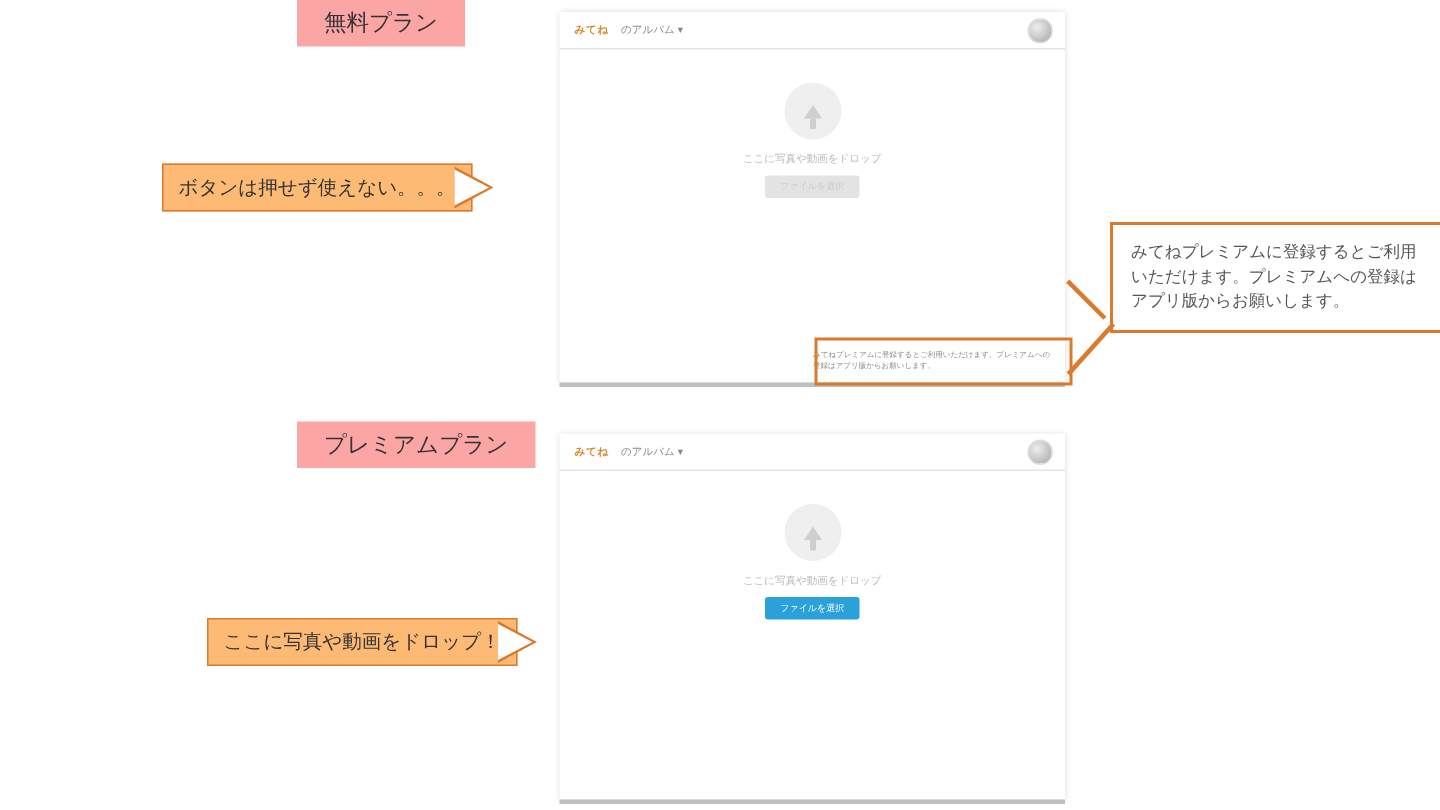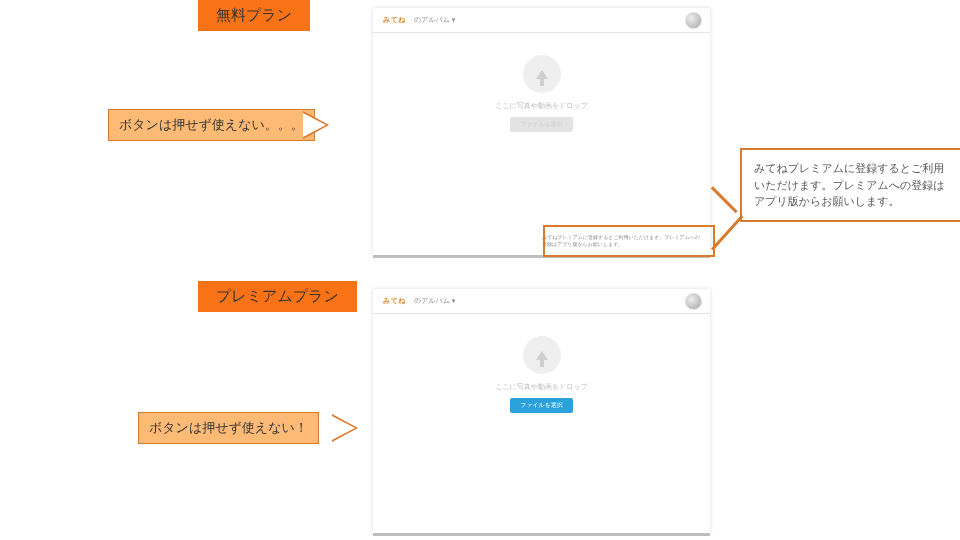--- a/index.html
+++ b/index.html
@@ -11,21 +11,21 @@
     font-family: "Hiragino Kaku Gothic Pro", "Meiryo", sans-serif;
     font-size: 12px;
     color: #333;
     position: relative;
     overflow: hidden;
   }
 
   
   .tag {
     position: absolute;
-    background: #f97316;
+    background: #fca5a5;
     color: #333;
     padding: 6px 18px;
     font-size: 15px;
     white-space: nowrap;
   }
 
   .annot {
     position: absolute;
     border: 1.5px solid #d97a2d;
     background: #fdba74;
@@ -230,14 +230,14 @@
   </div>
   <div class="dropzone">
     <div class="upload-circle">
       <div class="arrow-up"></div>
     </div>
     <div class="drop-text">ここに写真や動画をドロップ</div>
     <button class="btn btn-primary">ファイルを選択</button>
   </div>
 </div>
 
-<div class="annot" style="left:138px; top:412px;">ボタンは押せず使えない！</div>
+<div class="annot" style="left:138px; top:412px;">ここに写真や動画をドロップ！</div>
 <div class="wedge wedge-right" style="left:332px; top:414px;"></div>
 
 </body></html>

